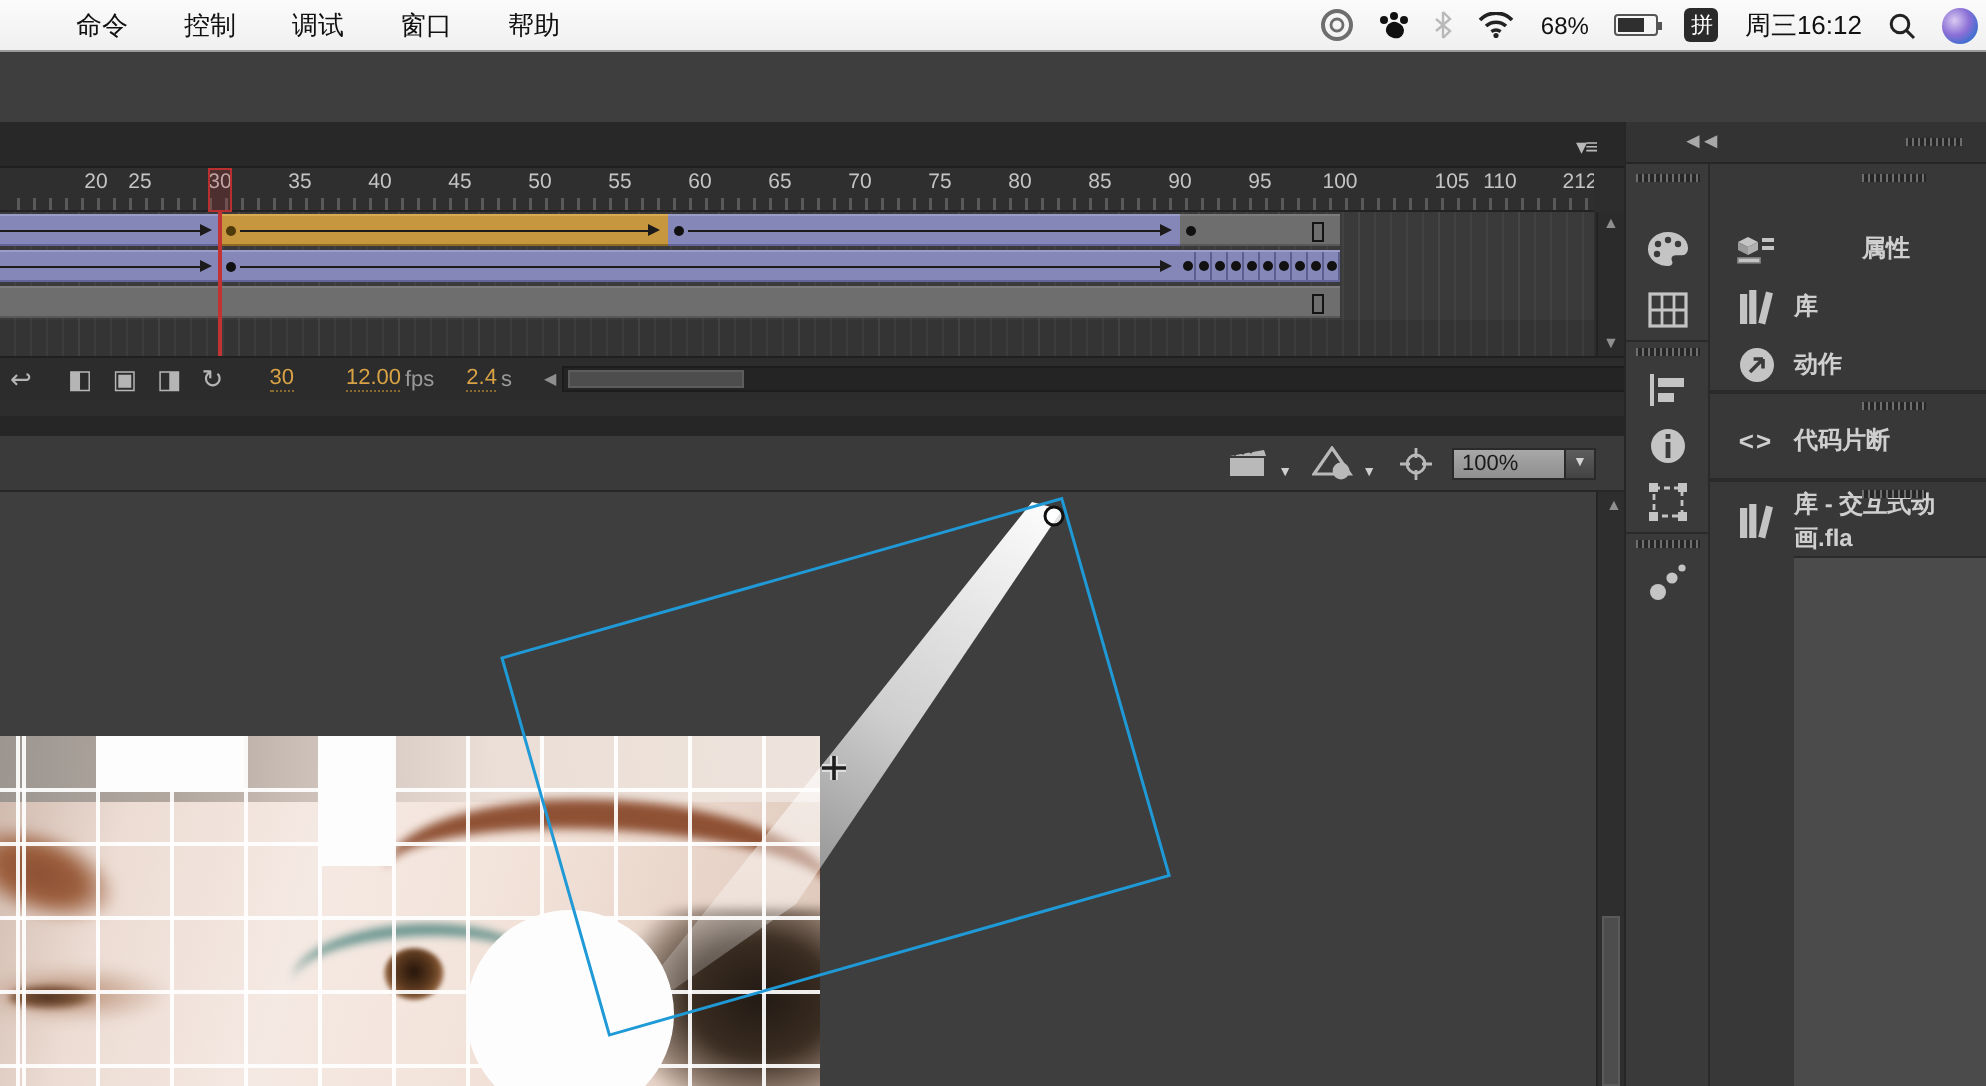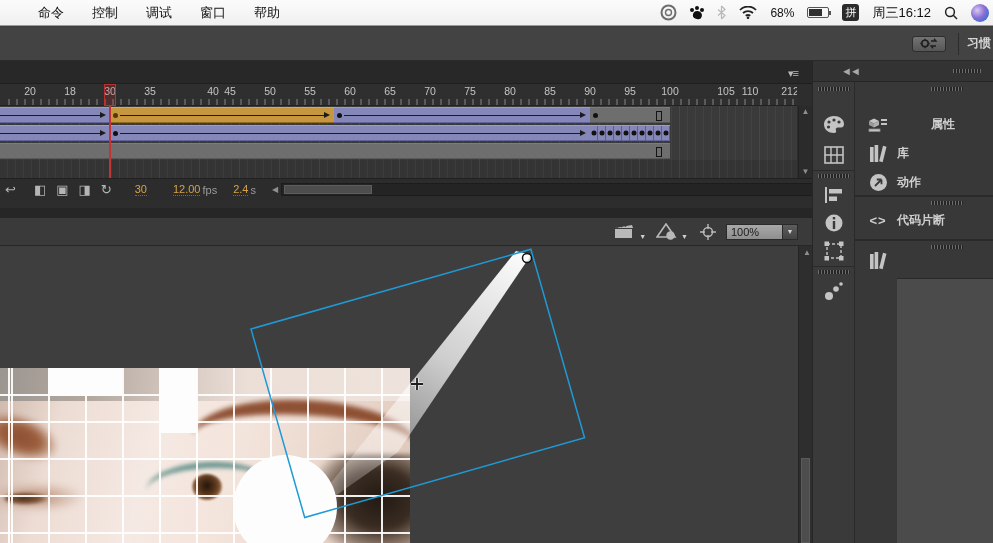--- a/index.html
+++ b/index.html
@@ -194,43 +194,32 @@
       <span class="st-ic">
         <svg width="14" height="14" viewBox="0 0 14 14">
             <circle cx="6" cy="6" r="4.4" fill="none" stroke="#222" stroke-width="1.5"></circle>
             <path d="M9.3,9.3 L13,13" stroke="#222" stroke-width="1.5"></path>
           </svg>
       </span>
       <span id="siri-orb"></span>
     </div>
   </div>
 
-  <div id="appbar" class="abs">
-    <span id="workspace-btn">
-      <svg width="20" height="11" viewBox="0 0 20 11">
-          <circle cx="6" cy="5.5" r="3.2" fill="none" stroke="#1e1e1e" stroke-width="1.6"></circle>
-          <path d="M6,0.8 V2.4 M6,8.6 V10.2 M1.3,5.5 H2.9 M9.1,5.5 H10.7" stroke="#1e1e1e" stroke-width="1.4"></path>
-          <path d="M12,3 L17,3 L15,0.8 M17,8 L12,8 L14,10.2" stroke="#1e1e1e" stroke-width="1.3" fill="none"></path>
-        </svg>
-    </span>
-    <span class="vdiv"></span>
-    <span id="workspace-label">习惯</span>
-  </div>
 
   <div id="tl" class="abs">
     <div id="tl-header">
       <span id="tl-menu-icon">▾≡</span>
     </div>
     <div id="ruler">
       <div id="ruler-labels">
-          <span class="ruler-label" style="left: 30px; text-align: center;">20</span>
-          <span class="ruler-label" style="left: 70px;">18</span>
+          <span class="ruler-label" style="left: 48px; text-align: center;">20</span>
+          <span class="ruler-label" style="left: 70px;">25</span>
           <span class="ruler-label" style="left: 110px;">30</span>
           <span class="ruler-label" style="left: 150px;">35</span>
-          <span class="ruler-label" style="left: 190px; margin-left: 23px;">40</span>
+          <span class="ruler-label" style="left: 190px;">40</span>
           <span class="ruler-label" style="left: 230px;">45</span>
           <span class="ruler-label" style="left: 270px;">50</span>
           <span class="ruler-label" style="left: 310px;">55</span>
           <span class="ruler-label" style="left: 350px;">60</span>
           <span class="ruler-label" style="left: 390px;">65</span>
           <span class="ruler-label" style="left: 430px;">70</span>
           <span class="ruler-label" style="left: 470px;">75</span>
           <span class="ruler-label" style="left: 510px;">80</span>
           <span class="ruler-label" style="left: 550px;">85</span>
           <span class="ruler-label" style="left: 590px;">90</span>
@@ -516,20 +505,21 @@
             <span>代码片断</span>
           </div>
           <div class="panel-btn" style="top: 164px;">
             <span class="ic">
               <svg width="20" height="19" viewBox="0 0 20 19">
                 <rect x="2" y="3" width="3.6" height="15" fill="#c4c4c4"></rect>
                 <rect x="6.6" y="1" width="3.6" height="17" fill="#c4c4c4"></rect>
                 <rect x="13" y="2" width="3.6" height="16" fill="#c4c4c4" transform="rotate(14 14.8 10)"></rect>
               </svg>
             </span>
+            <span>库 - 交互式动画.fla</span>
           </div>
         </div>
       <span class="col-sep" style="top:113px;"></span>
       <span class="gripper" style="left:76px; top:119px;"></span>
       <span class="col-sep" style="top:157px;"></span>
       <span class="gripper" style="left:76px; top:163px;"></span>
       <div id="dock-body"></div>
     </div>
   </div>
 

